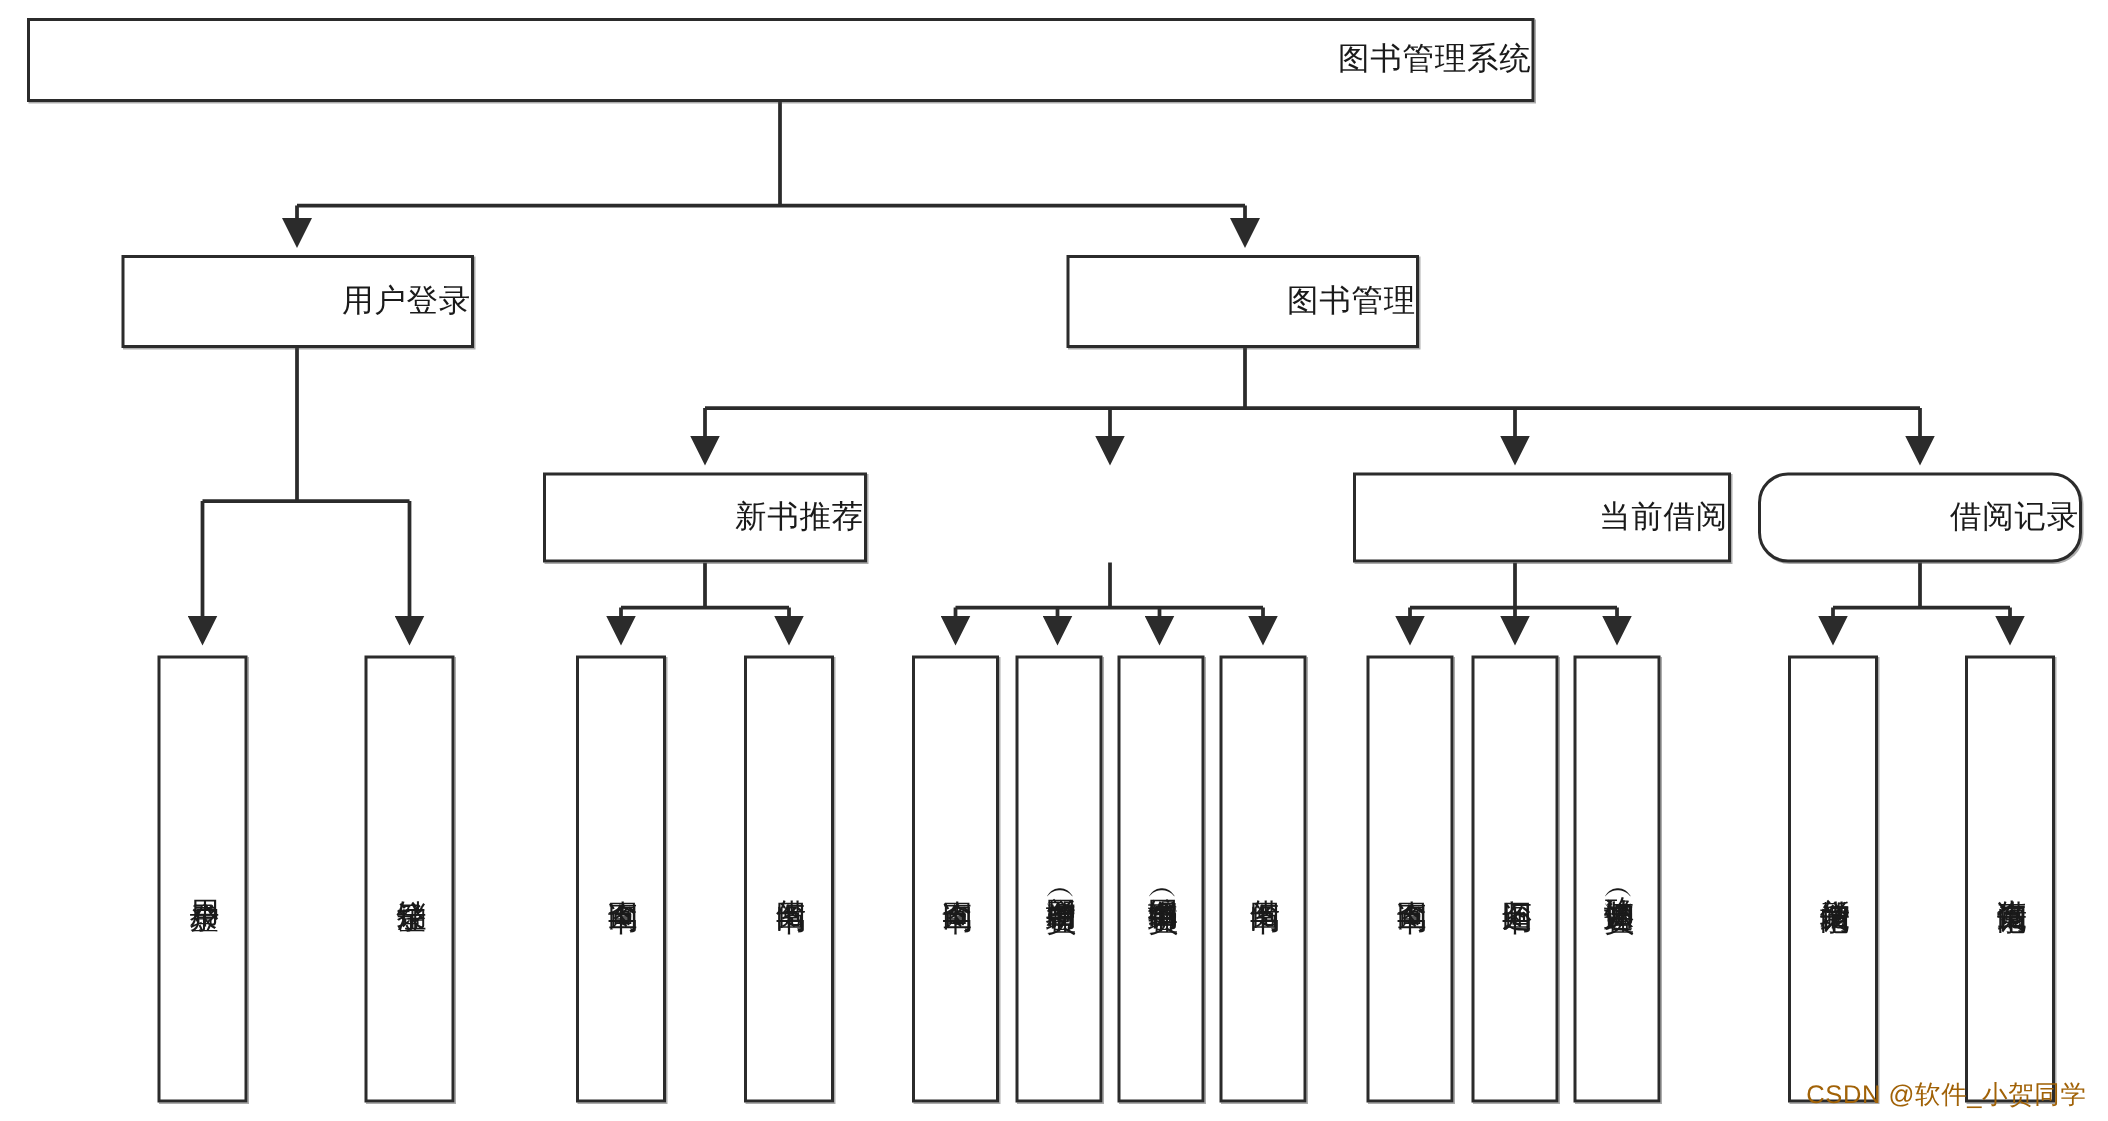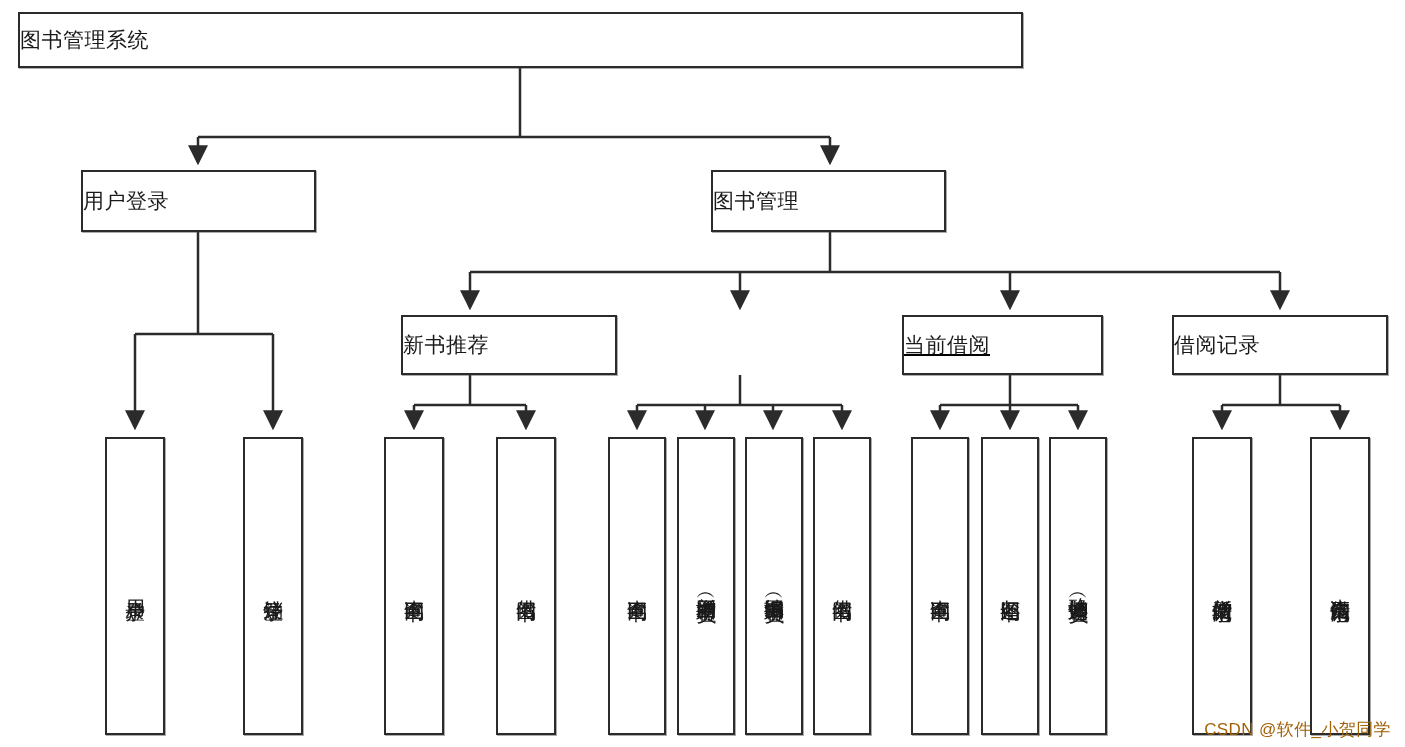--- a/index.html
+++ b/index.html
@@ -28,22 +28,23 @@
     height: 747px;
     pointer-events: none;
   }
   .node {
     position: absolute;
     box-sizing: border-box;
     background: #ffffff;
     border: 2px solid #2b2b2b;
     display: flex;
     align-items: center;
-    justify-content: flex-start;
+    justify-content: flex-end;
     box-shadow: 1px 1px 0 rgba(70,70,70,0.45);
+    padding-left: 40px;
   }
   .node-label {
     color: #1a1a1a;
     font-size: 21px;
     line-height: 1.15;
     letter-spacing: 0.5px;
     text-align: center;
     white-space: nowrap;
   }
   .node.vertical .node-label {
@@ -129,27 +130,27 @@
     <span class="node-label">图书管理系统</span>
   </div>
 
   <div class="node" style="left:81px; top:170px; width:235px; height:62px;">
     <span class="node-label">用户登录</span>
   </div>
   <div class="node" style="left:711px; top:170px; width:235px; height:62px;">
     <span class="node-label">图书管理</span>
   </div>
 
-  <div class="node" style="left:362px; top:315px; width:216px; height:60px;margin-left:39px;">
+  <div class="node" style="left:362px; top:315px; width:216px; height:60px;">
     <span class="node-label">新书推荐</span>
   </div>
-  <div class="node" style="left:902px; top:315px; width:201px; height:60px;text-decoration:underline;">
+  <div class="node" style="left:902px; top:315px; width:252px; height:60px;">
     <span class="node-label">当前借阅</span>
   </div>
-  <div class="node" style="left:1172px; top:315px; width:216px; height:60px;">
+  <div class="node" style="left:1172px; top:315px; width:216px; height:60px;border-radius:20px;">
     <span class="node-label">借阅记录</span>
   </div>
 
   <div class="node vertical" style="left:105px; top:437px; width:60px; height:298px;">
     <span class="node-label">用户登录</span>
   </div>
   <div class="node vertical" style="left:243px; top:437px; width:60px; height:298px;">
     <span class="node-label">注销登录</span>
   </div>
 

